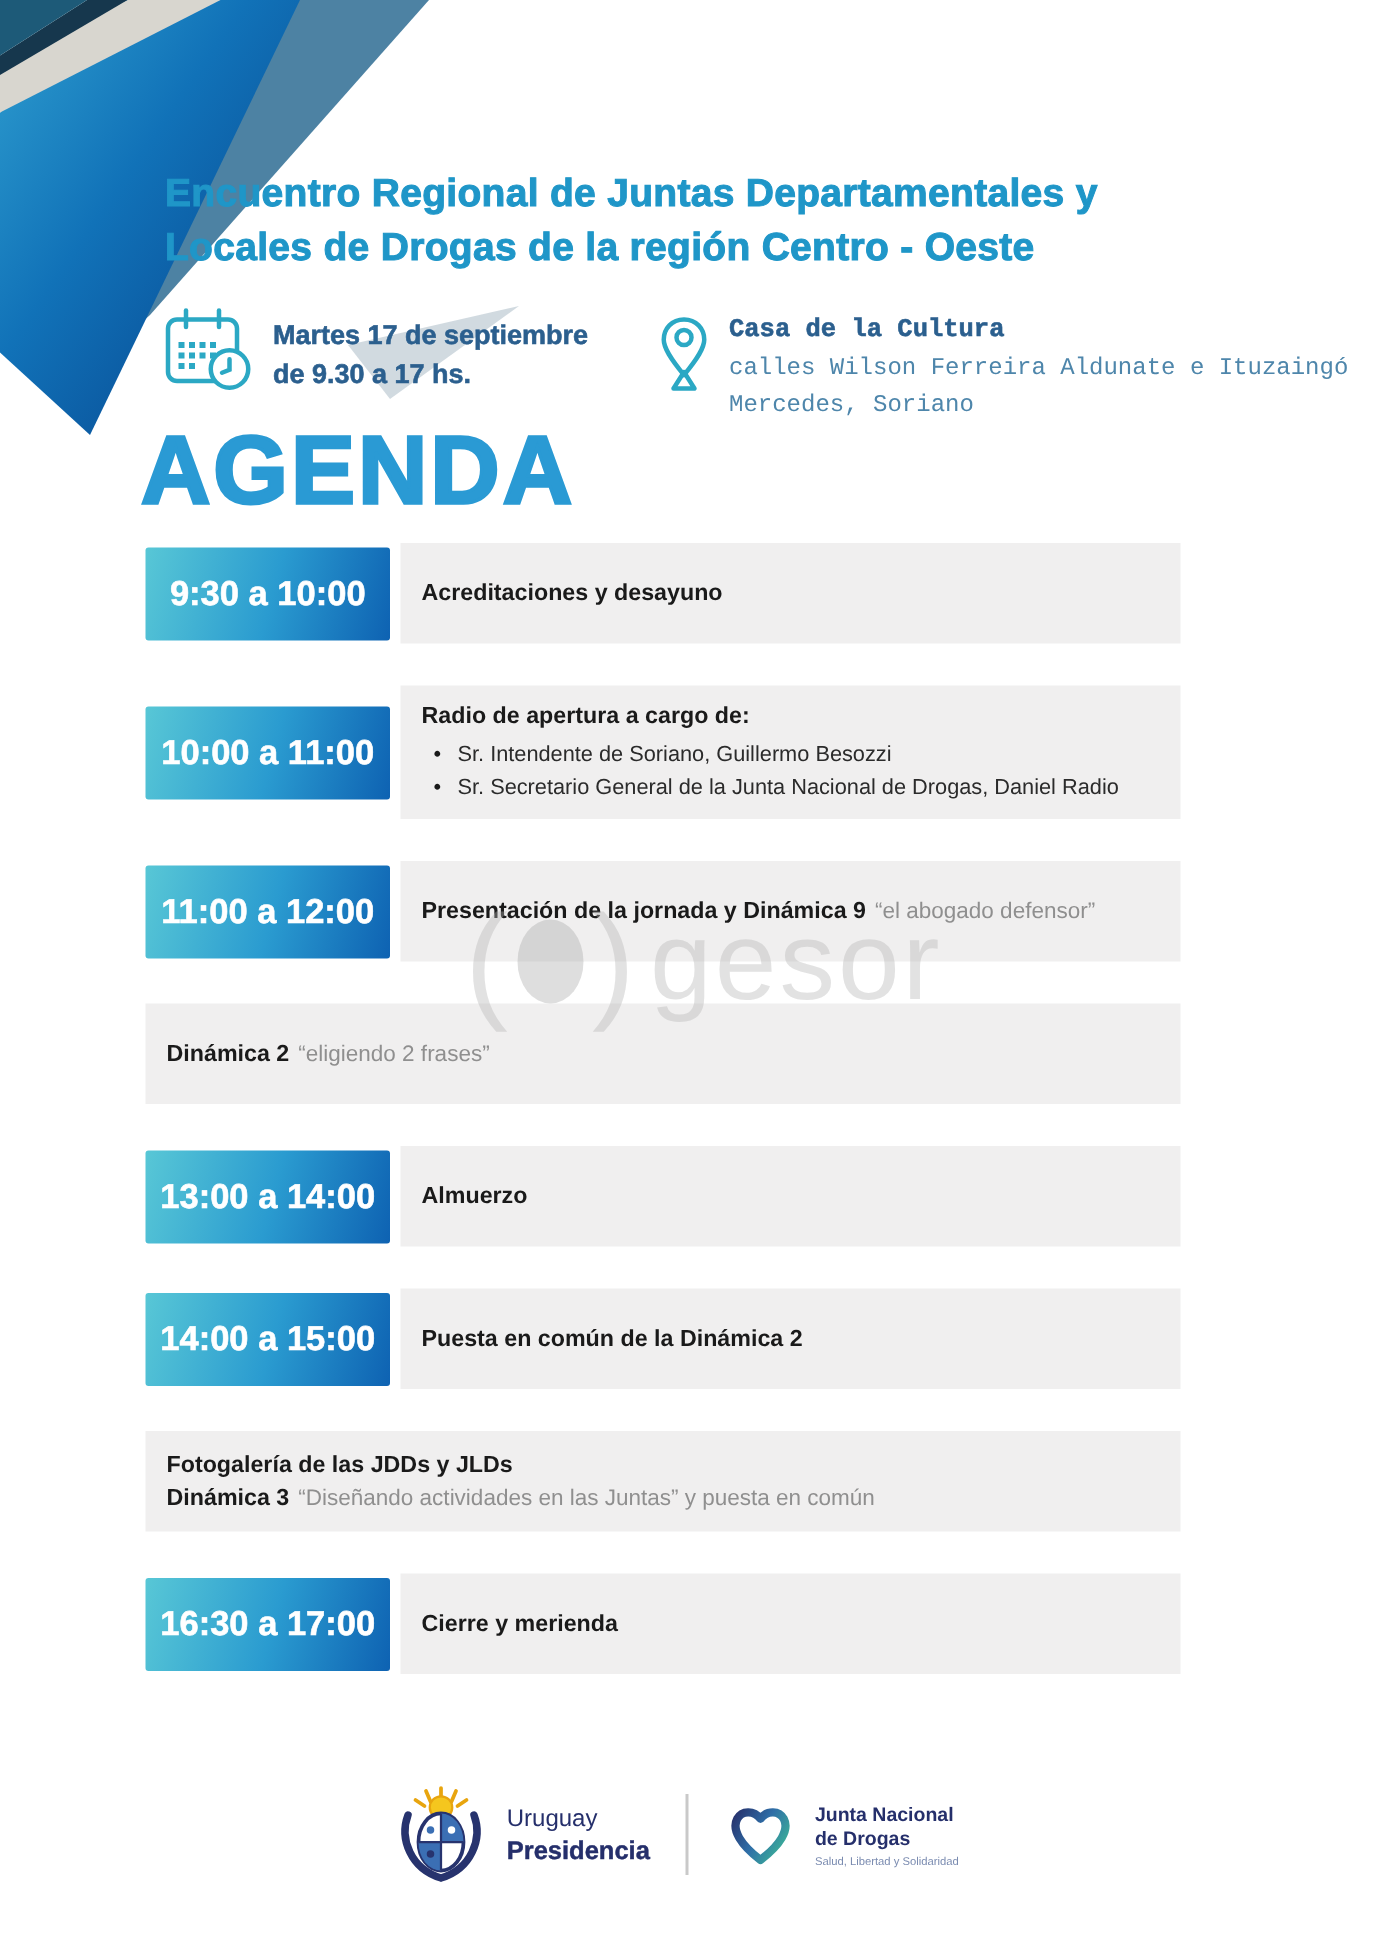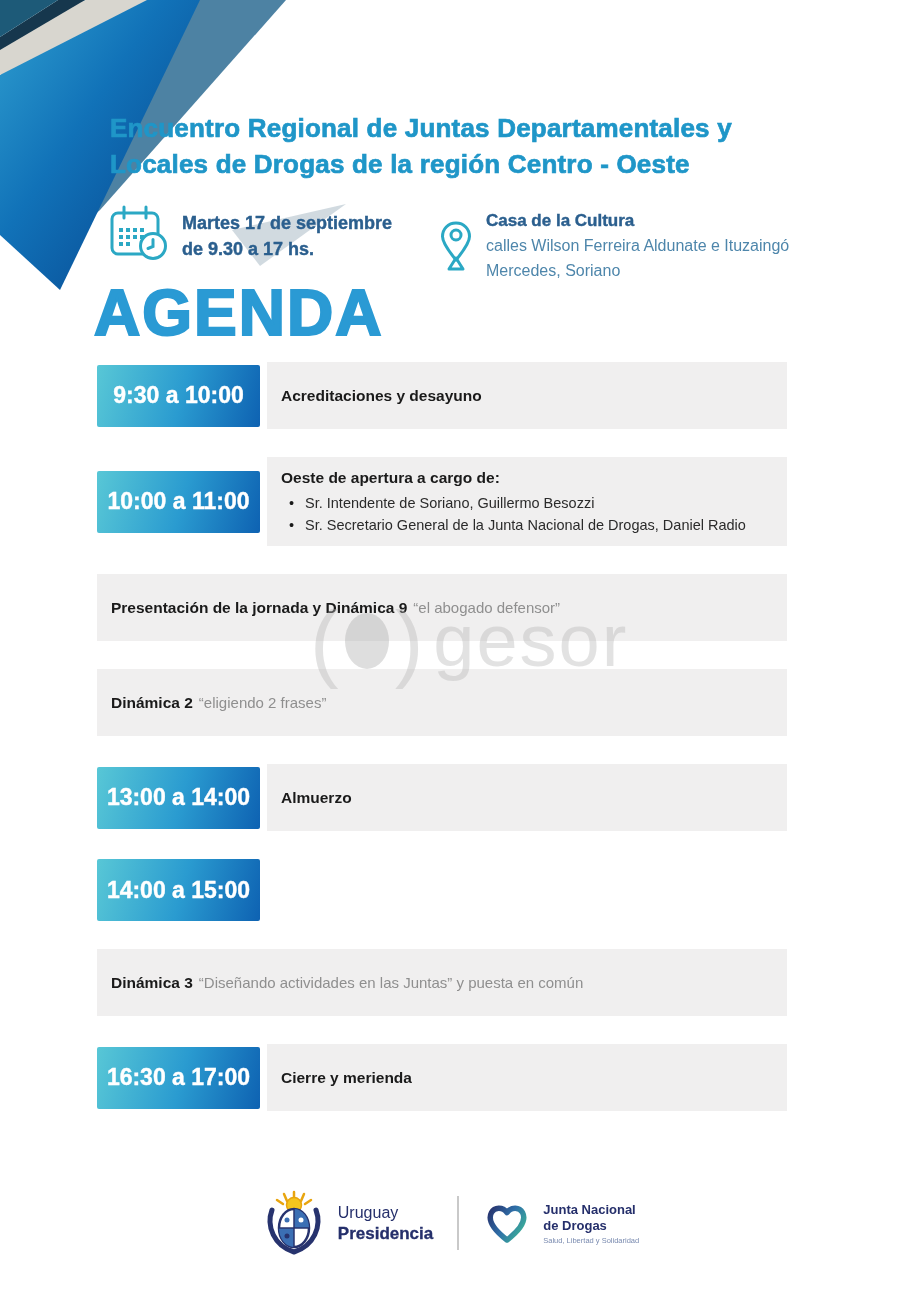--- a/index.html
+++ b/index.html
@@ -17,21 +17,21 @@
     position:absolute; left:110px; top:110px; width:680px;
     color:#1f96c8; font-size:26px; font-weight:bold; line-height:36px;
     -webkit-text-stroke:0.7px #1f96c8; letter-spacing:0.2px;
   }
 
   
   .date-block { position:absolute; left:108px; top:204px; display:flex; align-items:flex-start; }
   .date-icon { width:62px; height:58px; margin-right:12px; }
   .date-text { color:#2b5f8e; font-size:18px; font-weight:bold; line-height:26px; margin-top:6px; -webkit-text-stroke:0.4px #2b5f8e; }
 
-  .loc-block { position:absolute; left:440px; top:208px; display:flex; align-items:center; }
+  .loc-block { position:absolute; left:440px; top:208px; display:flex; align-items:flex-start;font-family:Liberation Mono, monospace; }
   .loc-icon { width:32px; height:52px; margin-right:14px; margin-top:3px; }
   .loc-name { color:#2b5f8e; font-size:17px; font-weight:bold; line-height:25px; -webkit-text-stroke:0.4px #2b5f8e; }
   .loc-addr { color:#4e86ab; font-size:16px; line-height:25px; }
 
   
   .agenda-heading {
     position:absolute; left:94px; top:276px;
     color:#2a9ad4; font-size:64px; font-weight:bold; letter-spacing:2px;
     -webkit-text-stroke:2.2px #2a9ad4;
   }
@@ -153,29 +153,30 @@
     <div class="row">
       <div class="time-badge">9:30 a 10:00</div>
       <div class="row-body">
         <div class="r-title">Acreditaciones y desayuno</div>
       </div>
     </div>
 
     <div class="row">
       <div class="time-badge">10:00 a 11:00</div>
       <div class="row-body tall">
-        <div class="r-title">Oeste de apertura a cargo de:</div>
+        <div class="r-title">Radio de apertura a cargo de:</div>
         <ul class="r-bullets">
           <li>Sr. Intendente de Soriano, Guillermo Besozzi</li>
           <li>Sr. Secretario General de la Junta Nacional de Drogas, Daniel Radio</li>
         </ul>
       </div>
     </div>
 
     <div class="row">
+      <div class="time-badge">11:00 a 12:00</div>
       <div class="row-body">
         <div>
           <span class="r-title">Presentación de la jornada y Dinámica 9</span><span class="r-note">“el abogado defensor”</span>
         </div>
       </div>
     </div>
 
     <div class="row">
       <div class="row-body">
         <div>
@@ -186,24 +187,28 @@
 
     <div class="row">
       <div class="time-badge">13:00 a 14:00</div>
       <div class="row-body">
         <div class="r-title">Almuerzo</div>
       </div>
     </div>
 
     <div class="row">
       <div class="time-badge">14:00 a 15:00</div>
-    </div>
-
-    <div class="row">
-      <div class="row-body">
+      <div class="row-body">
+        <div class="r-title">Puesta en común de la Dinámica 2</div>
+      </div>
+    </div>
+
+    <div class="row">
+      <div class="row-body">
+        <div class="r-title">Fotogalería de las JDDs y JLDs</div>
         <div>
           <span class="r-title">Dinámica 3</span><span class="r-note">“Diseñando actividades en las Juntas” y puesta en común</span>
         </div>
       </div>
     </div>
 
     <div class="row">
       <div class="time-badge">16:30 a 17:00</div>
       <div class="row-body">
         <div class="r-title">Cierre y merienda</div>

